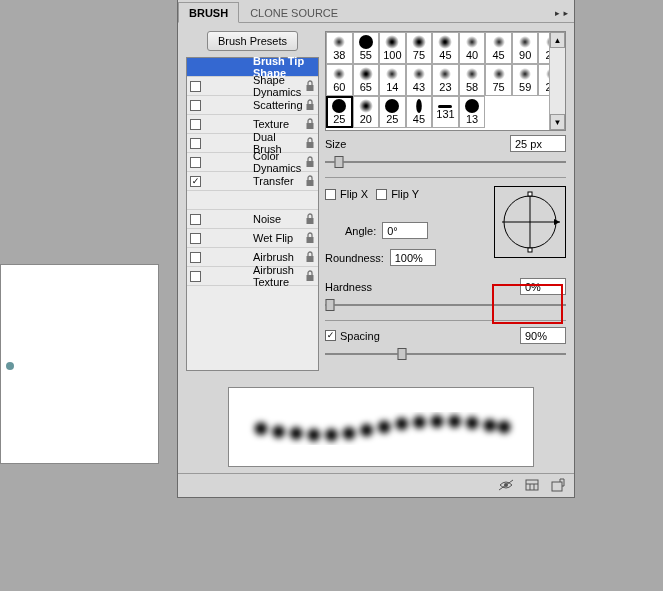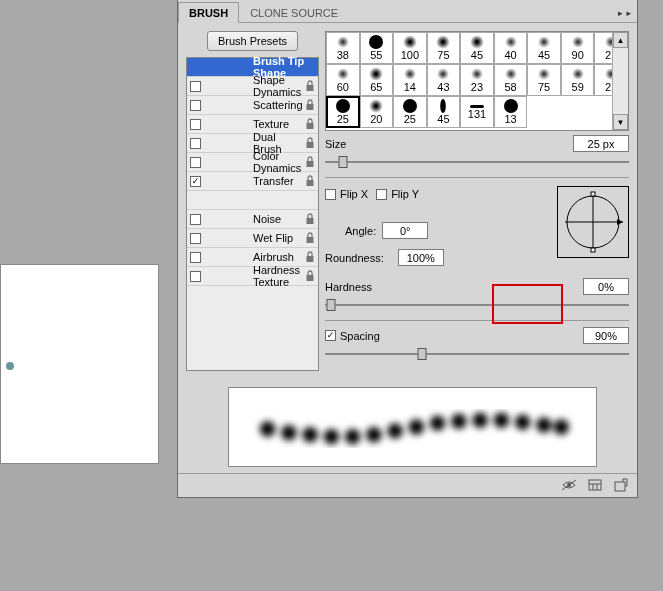--- a/index.html
+++ b/index.html
@@ -1,19 +1,19 @@
 <!DOCTYPE html>
 <html><head>
 <meta charset="utf-8">
 <style>
 *{box-sizing:border-box;margin:0;padding:0;font-family:Tahoma,Arial,sans-serif;font-size:11px;}
 body{background:#a9a9a9;width:663px;height:591px;position:relative;overflow:hidden;}
 .canvas-preview{position:absolute;left:0;top:264px;width:159px;height:200px;background:#fff;border:1px solid #888;}
 .canvas-dot{position:absolute;left:6px;top:362px;width:8px;height:8px;border-radius:50%;background:rgba(0,80,90,.6);}
-.panel{position:absolute;left:177px;top:0;width:461px;height:498px;background:#d6d6d6;border:1px solid #6a6a6a;border-top:none;}
+.panel{position:absolute;left:177px;top:0;width:398px;height:498px;background:#d6d6d6;border:1px solid #6a6a6a;border-top:none;}
 .panel-header{height:23px;background:#d6d6d6;border-bottom:1px solid #9a9a9a;display:flex;align-items:flex-end;}
 .tab{padding:4px 10px 3px;font-size:11px;color:#555;cursor:default;border:1px solid transparent;border-bottom:none;}
 .tab.active{background:#d6d6d6;border:1px solid #9a9a9a;border-bottom:1px solid #d6d6d6;color:#000;position:relative;top:1px;font-weight:bold;}
 .arrows{margin-left:auto;display:flex;gap:4px;padding-right:6px;padding-bottom:4px;}
 .arrow{font-size:9px;color:#333;}
 .panel-body{display:flex;padding:8px;gap:6px;height:360px;}
 .left-col{width:133px;}
 .brush-presets-btn{display:block;margin:0 auto 6px;padding:3px 10px;background:linear-gradient(#f5f5f5,#ddd);border:1px solid #888;border-radius:3px;cursor:pointer;}
 .option-list{border:1px solid #888;background:#ececec;height:314px;}
 .option-row{display:flex;align-items:center;height:19px;padding:0 3px;border-bottom:1px solid #d0d0d0;}
@@ -33,21 +33,21 @@
 .tip{width:14px;height:14px;border-radius:50%;background:#000;}
 .tip.soft{background:radial-gradient(circle,#000 10%,transparent 70%);}
 .tip.spray{background:radial-gradient(circle,rgba(0,0,0,.8) 5%,transparent 60%);}
 .tip.oval{border-radius:50%;transform:scaleX(.4);}
 .tip.line{height:3px;border-radius:2px;}
 .grid-scroll{position:absolute;right:0;top:0;width:16px;height:100%;background:#e8e8e8;border-left:1px solid #aaa;display:flex;flex-direction:column;}
 .sbtn{height:16px;background:#ddd;border:1px solid #999;display:flex;align-items:center;justify-content:center;font-size:8px;}
 .scrollbar-track{flex:1;}
 .field-row{display:flex;align-items:center;margin-top:4px;font-size:11px;}
 .field-label{color:#000;}
-.num-input{width:56px;height:17px;border:1px solid #7a7a7a;background:#fff;text-align:center;padding:0 4px;font-size:11px;}
+.num-input{width:56px;height:17px;border:1px solid #7a7a7a;background:#fff;text-align:left;padding:0 4px;font-size:11px;}
 .slider{width:100%;height:18px;position:relative;margin-top:1px;}
 .slider-track{position:absolute;left:0;right:0;top:8px;height:2px;background:#888;}
 .slider-thumb{position:absolute;top:3px;width:9px;height:12px;background:#c8c8c8;border:1px solid #555;transform:translateX(-50%);}
 .divider{height:1px;background:#999;margin:6px 0;}
 .flip-angle-wrap{display:flex;gap:8px;}
 .fa-left{flex:1;}
 .angle-preview{width:72px;height:72px;border:1px solid #000;display:flex;align-items:center;justify-content:center;position:relative;margin-top:2px;}
 .angle-preview svg{width:64px;height:64px;}
 .red-box{position:absolute;border:2px solid #d40000;}
 .preview{margin:4px 40px 6px 50px;height:80px;background:#fff;border:1px solid #888;position:relative;}
@@ -149,21 +149,21 @@
           <div class="option-row">
             <span class="chk"></span>
             <span class="opt-label">Airbrush</span>
             <span class="lock"><svg viewBox="0 0 10 12">
                 <rect x="1.5" y="5" width="7" height="6" fill="#777"></rect>
                 <path d="M3 5 V3 a2 2 0 0 1 4 0 V5" fill="none" stroke="#777" stroke-width="1.3"></path>
               </svg></span>
           </div>
           <div class="option-row">
             <span class="chk"></span>
-            <span class="opt-label">Hardness Texture</span>
+            <span class="opt-label">Airbrush Texture</span>
             <span class="lock"><svg viewBox="0 0 10 12">
                 <rect x="1.5" y="5" width="7" height="6" fill="#777"></rect>
                 <path d="M3 5 V3 a2 2 0 0 1 4 0 V5" fill="none" stroke="#777" stroke-width="1.3"></path>
               </svg></span>
           </div>
         </div>
     </div>
 
     <div class="right-col">
       <div class="brush-grid-wrap">
@@ -294,21 +294,21 @@
           </div>
           <div class="field-row" style="margin-top:22px">
             <span style="width:20px"></span>
             <span class="field-label">Angle:</span>
             <span style="width:6px"></span>
             <input class="num-input" style="width: 46px;" value="0°">
           </div>
           <div class="field-row" style="margin-top:10px">
             <span class="field-label">Roundness:</span>
             <span style="width:6px"></span>
-            <input class="num-input" style="width: 46px; margin-left: 8px;" value="100%">
+            <input class="num-input" style="width: 46px;" value="100%">
           </div>
         </div>
         <div class="angle-preview">
           <svg viewBox="0 0 64 64">
             <circle cx="32" cy="32" r="26" fill="none" stroke="#000" stroke-width="1"></circle>
             <line x1="32" y1="4" x2="32" y2="60" stroke="#000"></line>
             <line x1="4" y1="32" x2="62" y2="32" stroke="#000"></line>
             <polygon points="62,32 56,29 56,35" fill="#000"></polygon>
             <rect x="30" y="2" width="4" height="4" fill="#fff" stroke="#000"></rect>
             <rect x="30" y="58" width="4" height="4" fill="#fff" stroke="#000"></rect>

